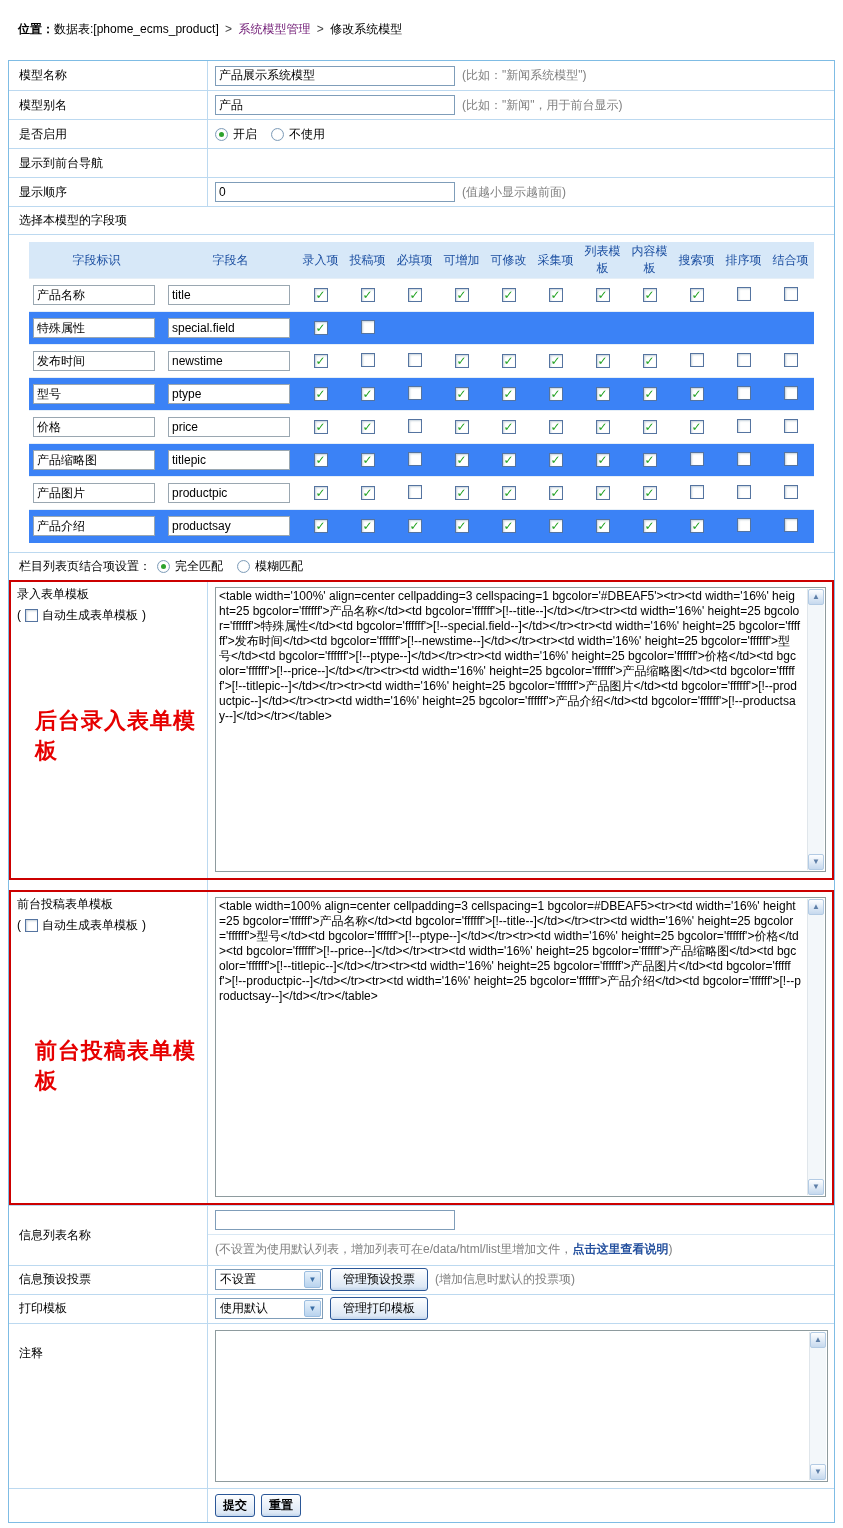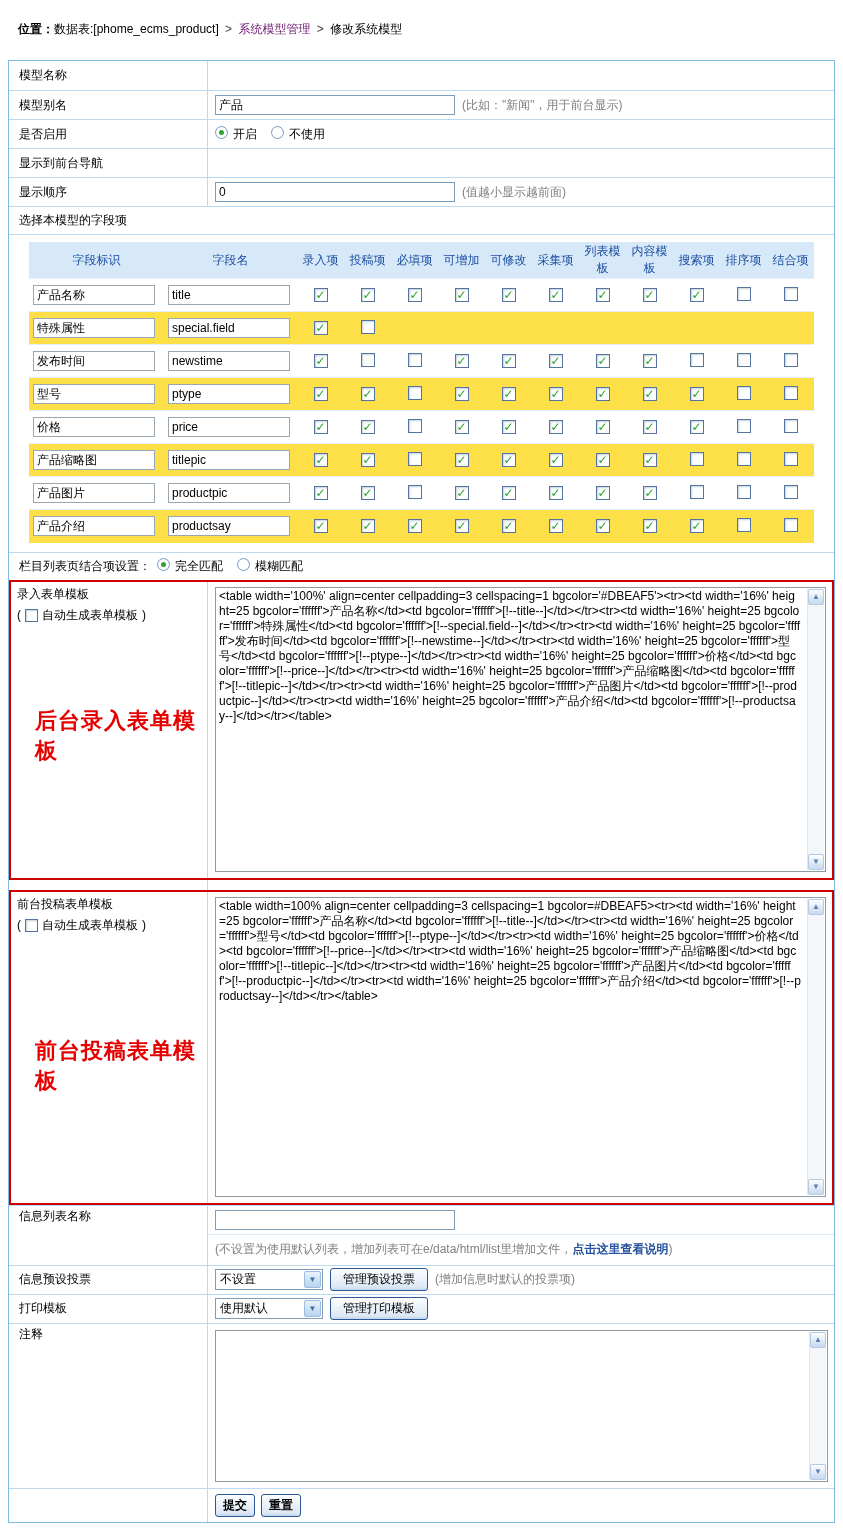--- a/index.html
+++ b/index.html
@@ -14,47 +14,47 @@
   .breadcrumb a { color:#701a75; text-decoration:none; cursor:pointer; }
   .breadcrumb .sep { color:#444; padding:0 3px; }
 
   
   .main { position:absolute; left:8px; top:60px; width:827px; border:1px solid #7FBCE4; background:#fff; }
   .titlebar { height:24px; line-height:24px; background:#4DA6D9; color:#fff; font-weight:bold; font-size:12px; padding-left:12px; }
 
   .frow { display:flex; border-top:1px solid #BCD9F0; min-height:29px; align-items:stretch; }
   .frow:first-of-type { border-top:none; }
   .flabel { width:199px; flex:0 0 199px; border-right:1px solid #BCD9F0; display:flex; align-items:center; padding-left:10px; }
-  .flabel.top { align-items:flex-start; padding-top:2px; }
+  .flabel.top { align-items:flex-start; padding-top:21px; }
   .fcontent { flex:1; display:flex; align-items:center; padding-left:7px; gap:7px; }
   .fullrow { border-top:1px solid #BCD9F0; min-height:28px; display:flex; align-items:center; padding-left:10px; gap:6px; }
 
   .hint { color:#808080; }
   .hint b { color:#24509E; }
 
   
   .xp-input { height:20px; border:1px solid #7F9DB9; background:#fff; font:12px "Liberation Sans","DejaVu Sans",sans-serif; padding:2px 3px; }
   .w240 { width:240px; }
 
   
   .radio-group { display:flex; align-items:center; gap:14px; }
-  .radio-opt { display:flex; align-items:flex-start; gap:5px; cursor:pointer; }
+  .radio-opt { display:flex; align-items:center; gap:5px; cursor:pointer; }
   .radio { width:13px; height:13px; border-radius:50%; border:1px solid #7F9DB9; background:radial-gradient(#fff 55%,#DCE6EE); position:relative; display:inline-block; }
   .radio.on::after { content:""; position:absolute; left:3px; top:3px; width:5px; height:5px; border-radius:50%; background:#2DA32D; }
 
   
   .cb { width:14px; height:14px; border:1px solid #5574A0; background:#fff; box-shadow:inset 1px 1px 2px rgba(90,120,150,.35); display:inline-flex; align-items:center; justify-content:center; font-size:12px; line-height:12px; color:#21A121; font-weight:bold; cursor:pointer; }
   .cb.small { width:13px; height:13px; }
 
   
   .table-wrap { border-top:1px solid #BCD9F0; padding:7px 20px 9px 20px; }
   table.fields { border-collapse:collapse; width:100%; table-layout:fixed; }
   table.fields th { background:#D7E8F8; color:#1C4FA1; font-weight:normal; height:24px; font-size:12px; }
   table.fields td { height:33px; text-align:center; border-top:1px solid #E6EFF7; }
-  table.fields tr.alt td { background:#fde047; }
+  table.fields tr.alt td { background:#3b82f6; }
   table.fields td.lft { text-align:left; padding-left:4px; background:#fff; }
   table.fields input { width:122px; height:20px; border:1px solid #9AA7B1; font:12px "Liberation Sans","DejaVu Sans",sans-serif; padding:2px 3px; }
 
   
   .redbox { border:2px solid #CC0000; display:flex; align-items:stretch; }
   .red-left { width:197px; flex:0 0 197px; border-right:1px solid #BCD9F0; padding:4px 0 0 6px; }
   .red-left .auto-line { display:flex; align-items:center; gap:4px; margin-top:4px; }
   .red-left .auto-line .red { color:#000000; }
   .annotation { color:#E60000; font-weight:bold; font-size:22px; padding-left:18px; letter-spacing:1px; }
   .red-right { flex:1; padding:5px 6px 6px 7px; }
@@ -89,20 +89,24 @@
   <span class="sep">&gt;</span>
   <a>系统模型管理</a>
   <span class="sep">&gt;</span>
   <span>修改系统模型</span>
 </div>
 
 <div class="main">
 
   <div class="frow">
     <div class="flabel">模型名称</div>
+    <div class="fcontent">
+      <input class="xp-input w240" value="产品展示系统模型" style="">
+      <span class="hint">(比如："新闻系统模型")</span>
+    </div>
   </div>
   <div class="frow">
     <div class="flabel">模型别名</div>
     <div class="fcontent">
       <input class="xp-input w240" value="产品" style="">
       <span class="hint">(比如："新闻"，用于前台显示)</span>
     </div>
   </div>
   <div class="frow">
     <div class="flabel">是否启用</div>

